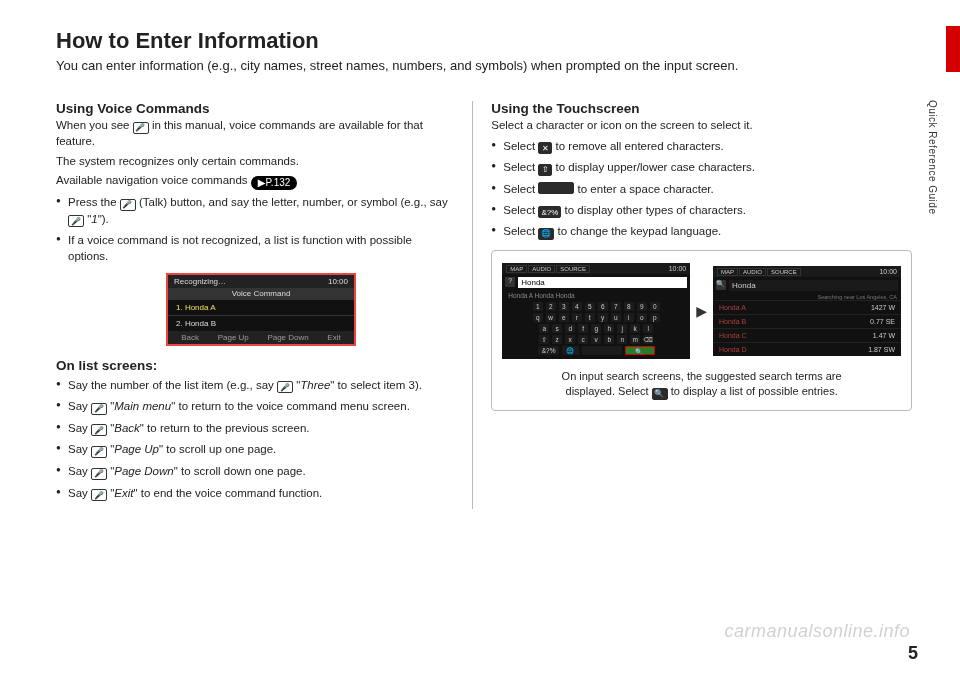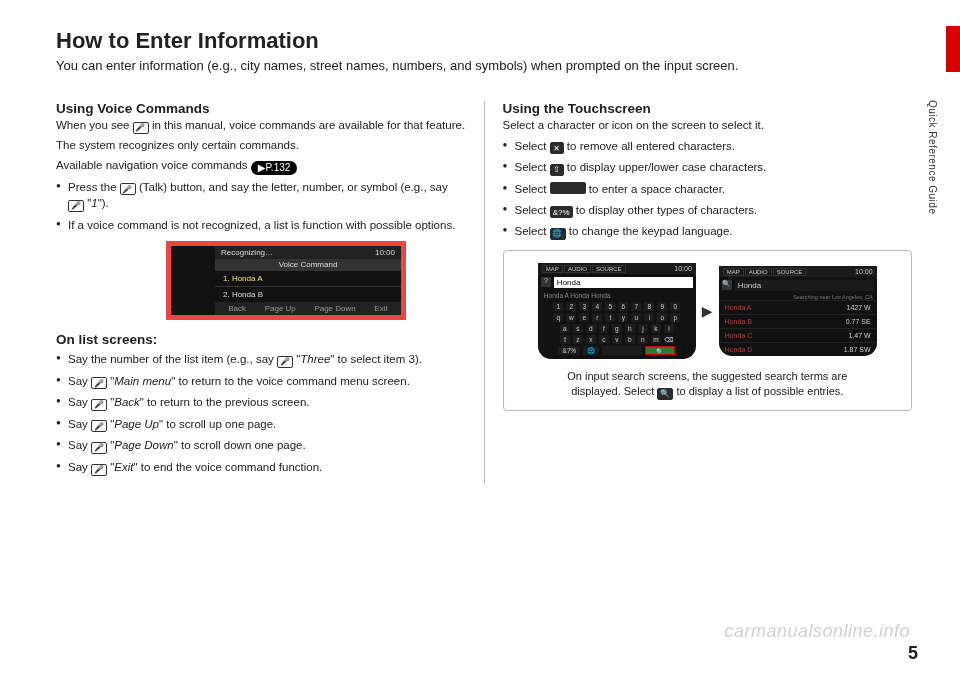--- a/index.html
+++ b/index.html
@@ -114,27 +114,26 @@
     background: #000;
     color: white;
     font-size: 10px;
     padding: 1px 7px;
     border-radius: 9px;
     height: 14px;
     vertical-align: -2px;
   }
   .italic { font-style: italic; }
   .screenshot {
-    width: 240px;
+    width: 190px;
     margin: 6px auto 12px 110px;
     background: #111;
     color: #ddd;
     font-size: 8px;
-    border: 5px solid #ef4444;
-    padding-left: 44px;
+    border: 2px solid #ef4444;
   }
   .screenshot .bar {
     display: flex;
     justify-content: space-between;
     padding: 2px 6px;
     background: #222;
     font-size: 8px;
   }
   .screenshot .title {
     background: #333;
@@ -161,25 +160,24 @@
     border-radius: 4px;
   }
   .fig-row {
     display: flex;
     align-items: center;
     gap: 6px;
     justify-content: center;
     margin-bottom: 10px;
   }
   .nav-screen {
-    width: 158px;
+    width: 188px;
     background: #111;
     color: #ccc;
     font-size: 7px;
-    border-radius: 13px;
   }
   .nav-screen .top {
     display: flex;
     justify-content: space-between;
     align-items: center;
     padding: 2px 4px;
     background: #1a1a1a;
     font-size: 7px;
   }
   .nav-screen .top .tabs span {

